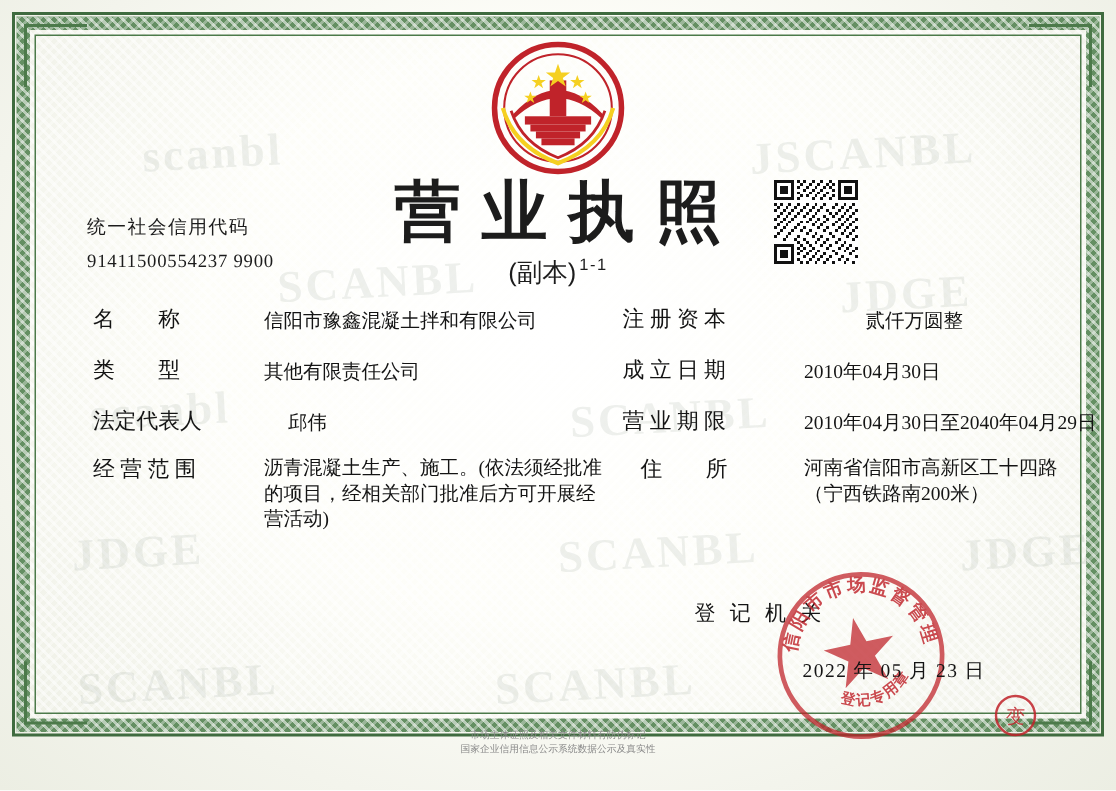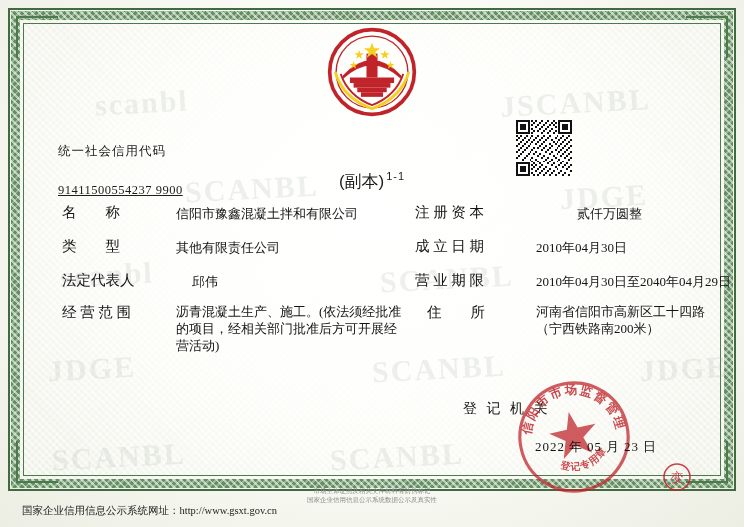--- a/index.html
+++ b/index.html
@@ -99,21 +99,21 @@
   }
   .subtitle .sup{font-size:11px;vertical-align:super;margin-left:2px;letter-spacing:1px;}
 
   
   .code-block{
     position:absolute;left:58px;top:143px;
     font-family:"Liberation Serif", serif;
     color:#1c1c1c;
   }
   .code-label{font-size:12.5px;letter-spacing:1px;}
-  .code-value{font-size:12.5px;margin-top:23px;letter-spacing:.5px;text-decoration:underline;}
+  .code-value{font-size:12.5px;margin-top:7px;letter-spacing:.5px;}
 
   
   .qr{
     position:absolute;left:516px;top:120px;
     width:56px;height:56px;
     background:#fff;
   }
   .qr svg{display:block;}
   .qr-text{
     position:absolute;left:582px;top:120px;
@@ -263,20 +263,21 @@
       <path d="M10 50 Q18 78 50 90 Q82 78 90 50" fill="none" stroke="#f5d021" stroke-width="3"></path>
       <path d="M16 52 Q24 76 50 86 Q76 76 84 52" fill="none" stroke="#c0232a" stroke-width="2"></path>
     </svg>
   </div>
 
   <div class="code-block">
     <div class="code-label">统一社会信用代码</div>
     <div class="code-value">91411500554237 9900</div>
   </div>
 
+  <div class="title">营业执照</div>
   <div class="subtitle">
     <span>(副本)</span><span class="sup">1-1</span>
   </div>
 
   <div class="qr">
     <svg viewBox="0 0 29 29" width="56" height="56" shape-rendering="crispEdges">
       <rect width="29" height="29" fill="#fff"></rect>
       <g fill="#111">
         <rect x="0" y="0" width="7" height="1"></rect>
           <rect x="0" y="6" width="7" height="1"></rect>
@@ -546,15 +547,14 @@
       <circle cx="15" cy="15" r="13" fill="none" stroke="#c0232a" stroke-width="1.6"></circle>
       <text x="15" y="20" text-anchor="middle" font-family="'Liberation Serif',serif" font-size="13" fill="#c0232a">变</text>
     </svg>
   </div>
 
   <div class="microprint">
     <div>市场主体证照及相关文件材料有防伪标记</div>
     <div>国家企业信用信息公示系统数据公示及真实性</div>
   </div>
 
-  <div class="footer-left">国家企业信用信息公示系统网址：http://www.gsxt.gov.cn</div>
 
 </div>
 
 </body></html>

